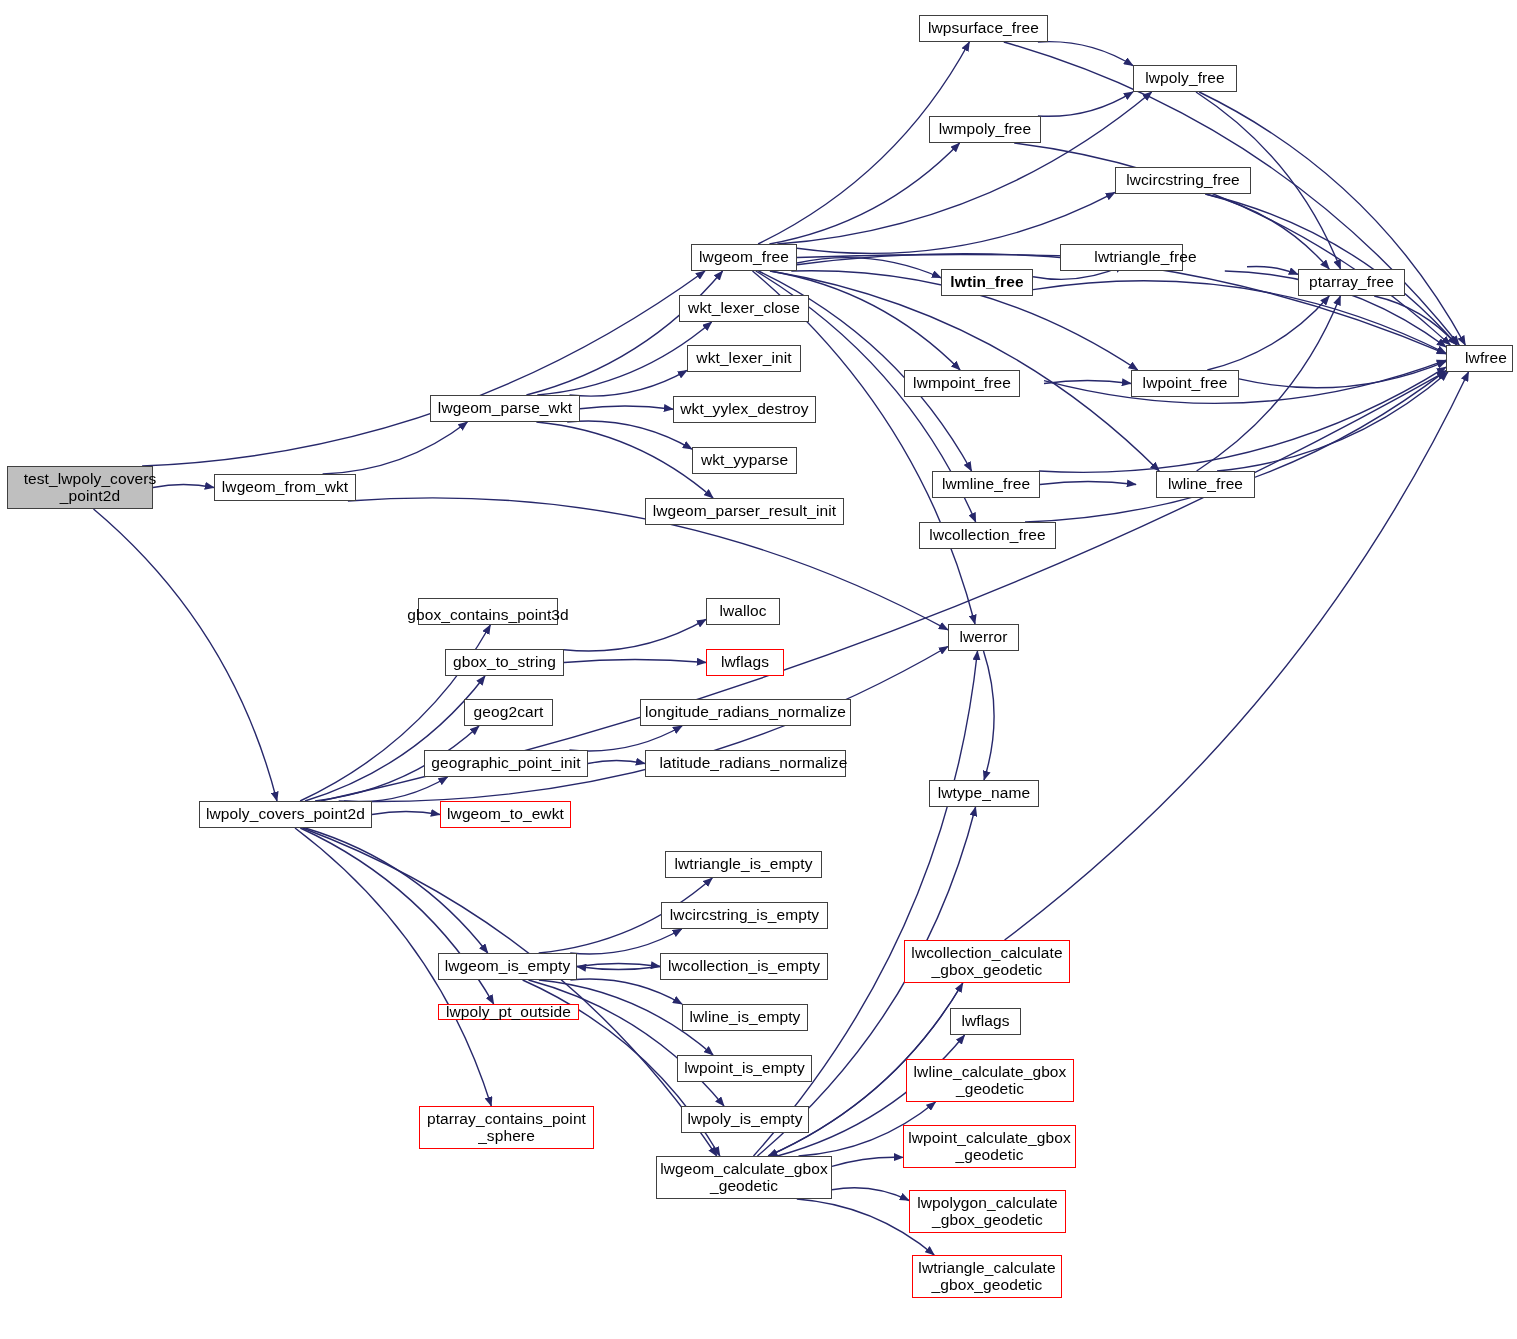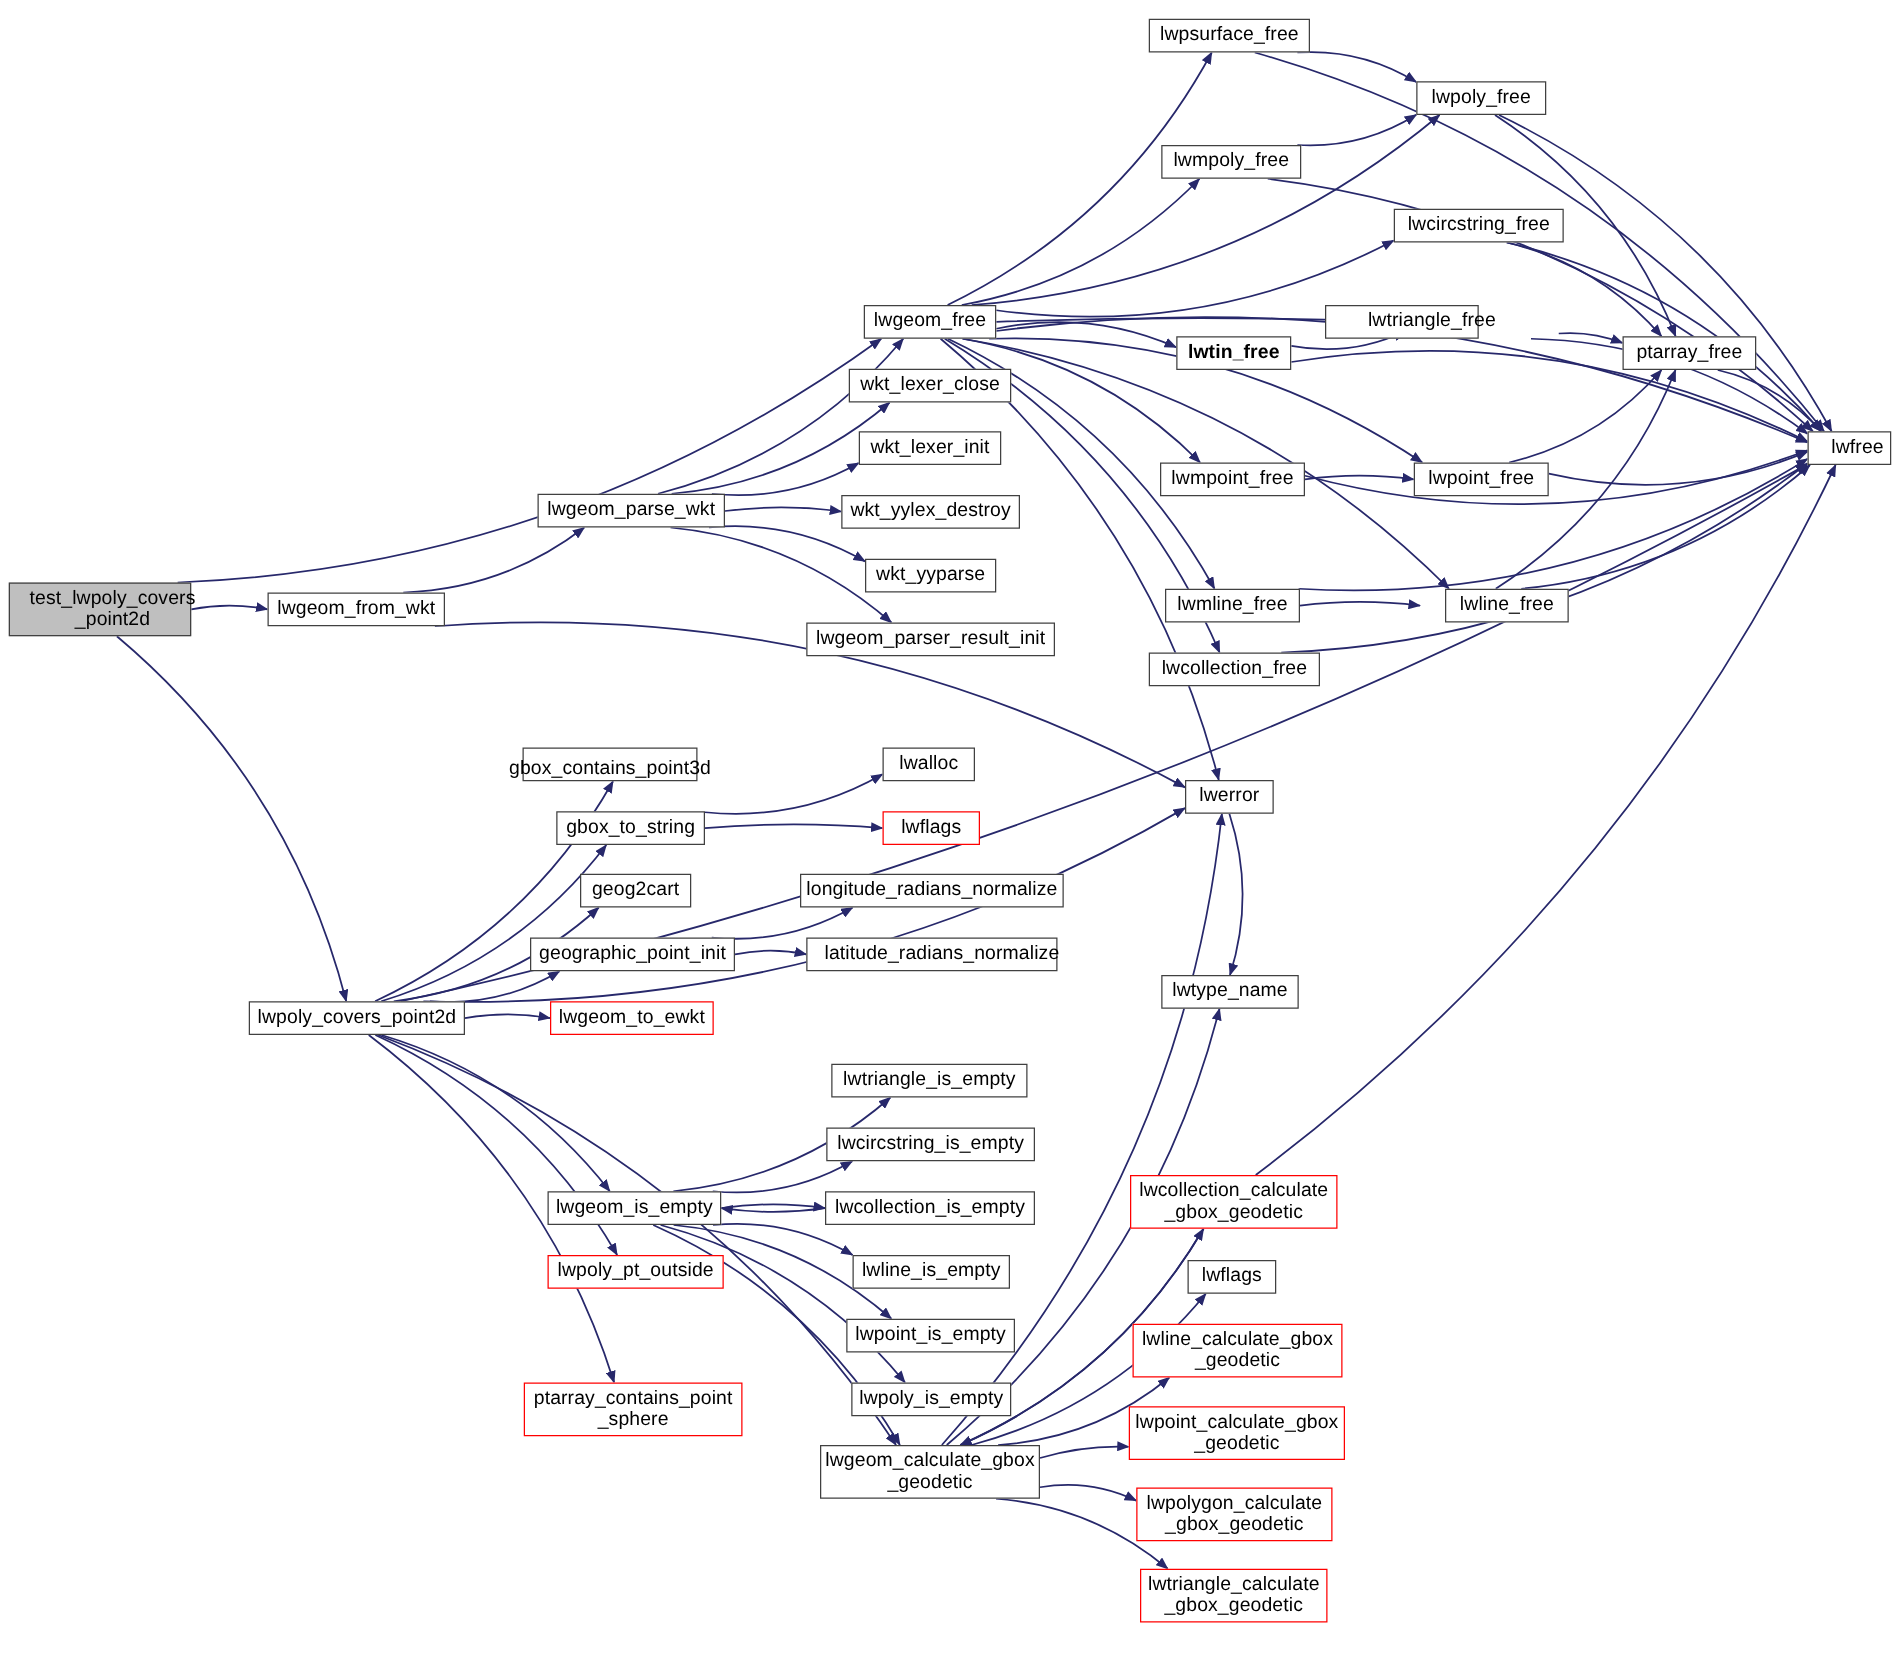--- a/index.html
+++ b/index.html
@@ -152,21 +152,21 @@
       </div>
       <div class="node" style="left: 941px; top: 269px; width: 92px; height: 27px; font-weight: bold;">
         <span>lwtin_free</span>
       </div>
       <div class="node" style="left: 1298px; top: 269px; width: 107px; height: 27px;">
         <span>ptarray_free</span>
       </div>
       <div class="node" style="left: 1446px; top: 345px; width: 67px; height: 27px; justify-content: flex-end;">
         <span>lwfree</span>
       </div>
-      <div class="node" style="left: 928px; top: 370px; width: 116px; height: 27px;">
+      <div class="node" style="left: 904px; top: 370px; width: 116px; height: 27px;">
         <span>lwmpoint_free</span>
       </div>
       <div class="node" style="left: 1131px; top: 370px; width: 108px; height: 27px;">
         <span>lwpoint_free</span>
       </div>
       <div class="node" style="left: 932px; top: 471px; width: 108px; height: 27px;">
         <span>lwmline_free</span>
       </div>
       <div class="node" style="left: 1136px; top: 471px; width: 99px; height: 27px; margin-left: 20px;">
         <span>lwline_free</span>
@@ -215,21 +215,21 @@
       </div>
       <div class="node" style="left: 661px; top: 902px; width: 167px; height: 27px;">
         <span>lwcircstring_is_empty</span>
       </div>
       <div class="node" style="left: 438px; top: 953px; width: 139px; height: 27px;">
         <span>lwgeom_is_empty</span>
       </div>
       <div class="node" style="left: 660px; top: 953px; width: 168px; height: 27px;">
         <span>lwcollection_is_empty</span>
       </div>
-      <div class="node red" style="left: 438px; top: 1004px; width: 141px; height: 27px;">
+      <div class="node red" style="left: 438px; top: 1004px; width: 141px; height: 16px;">
         <span>lwpoly_pt_outside</span>
       </div>
       <div class="node" style="left: 682px; top: 1004px; width: 126px; height: 27px;">
         <span>lwline_is_empty</span>
       </div>
       <div class="node" style="left: 677px; top: 1055px; width: 135px; height: 27px;">
         <span>lwpoint_is_empty</span>
       </div>
       <div class="node" style="left: 681px; top: 1106px; width: 128px; height: 27px;">
         <span>lwpoly_is_empty</span>

